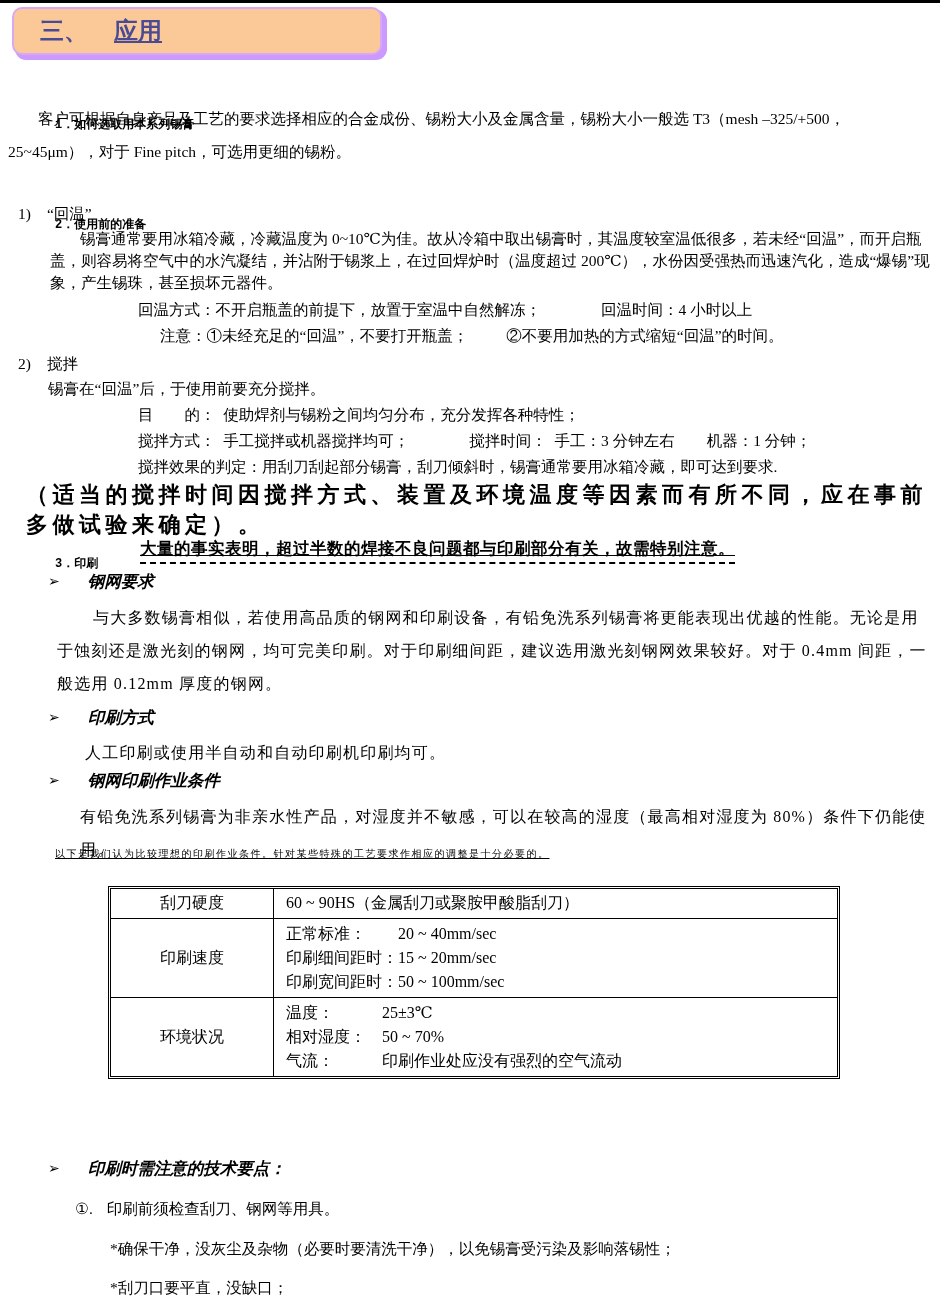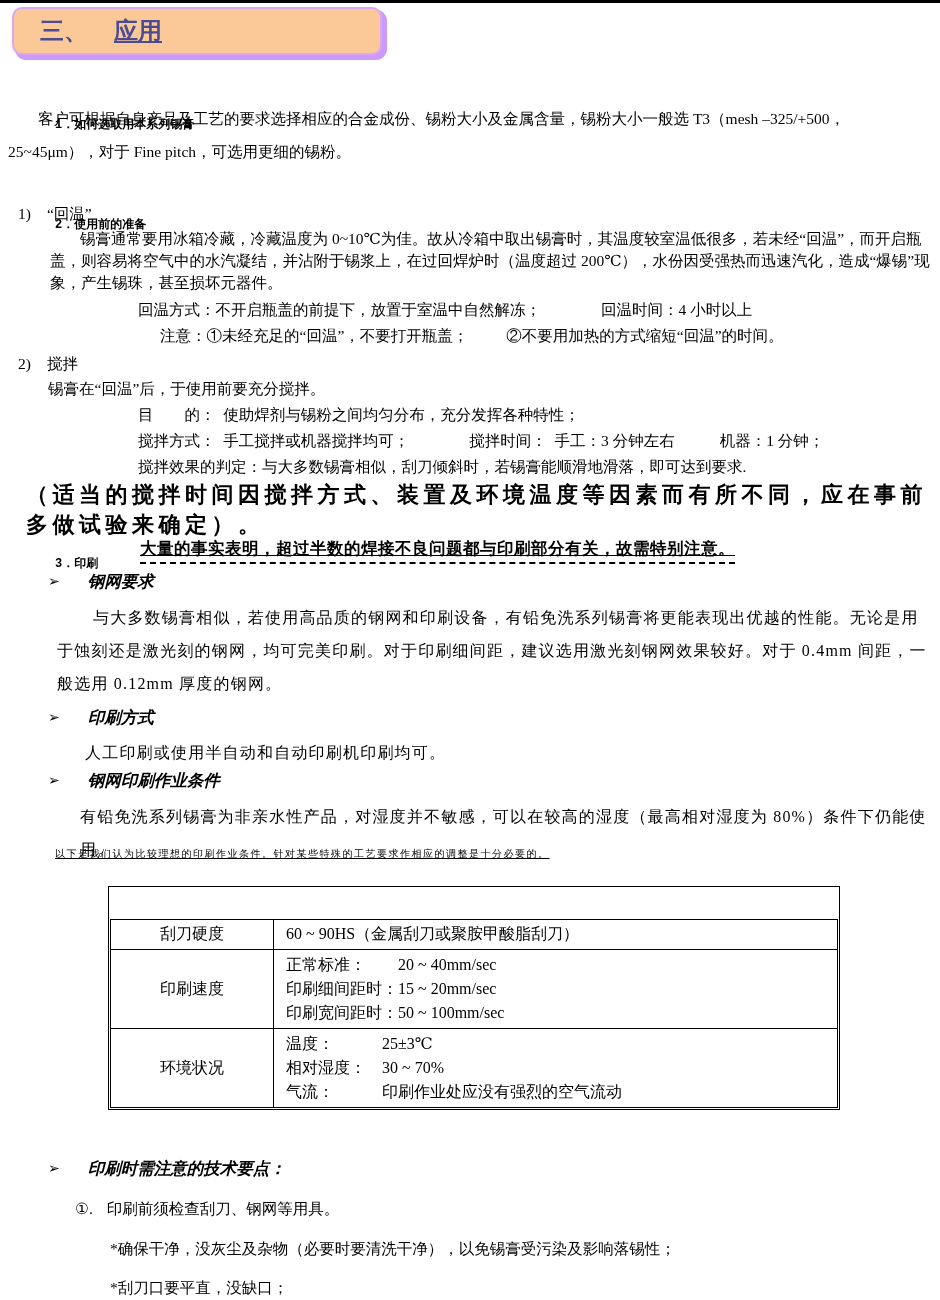--- a/index.html
+++ b/index.html
@@ -38,31 +38,31 @@
   }
   .bullet-title{
     font-family:"Liberation Sans","DejaVu Sans",sans-serif;
     font-weight:bold;font-style:italic;font-size:16.5px;
   }
   .bullet-title .mk{font-style:normal;font-size:14px;margin-right:28px;vertical-align:1px;}
   .bullet-par{font-size:16px;letter-spacing:1.2px;line-height:33px;white-space:pre-wrap;}
   .tbl-intro{font-size:10px;letter-spacing:1.5px;text-decoration:underline;}
   
   .tblwrap{border:1px solid #000;padding:1px;width:728px;}
-  table{border-collapse:collapse;width:100%;margin-top:31px;}
+  table{border-collapse:collapse;width:100%;}
   td{border:1px solid #000;font-size:16px;vertical-align:middle;}
   td.lbl{width:158px;text-align:center;padding:4px 2px;}
   td.val{padding:3px 6px 3px 12px;}
   .kv{line-height:24px;white-space:pre-wrap;}
   .kv .k1{display:inline-block;min-width:112px;}
   .kv .k2{display:inline-block;min-width:96px;}
   sup{font-size:10px;vertical-align:super;line-height:0;}
   .stepline .txt{margin-left:14px;}
   .gap60{margin-left:60px;}
-  .gap45{margin-left:45px;}
+  .gap45{margin-left:32px;}
   .gap38{margin-left:38px;}
 </style>
 </head>
 <body>
 
 <div class="abs toprule"></div>
 
 <div class="abs banner">
   <span>三、</span>
   <span class="banner-title">应用</span>
@@ -85,21 +85,21 @@
 </div>
 
 <div class="abs numline" style="left:18px;top:354px">
   <span>2)</span><span class="lab">搅拌</span>
 </div>
 <div class="abs seg" style="left:48px;top:379px">锡膏在“回温”后，于使用前要充分搅拌。</div>
 <div class="abs seg" style="left:138px;top:405px">目　　的：  使助焊剂与锡粉之间均匀分布，充分发挥各种特性；</div>
 <div class="abs" style="left:138px;top:431px">
   <span class="seg">搅拌方式：  手工搅拌或机器搅拌均可；</span><span class="seg gap60">搅拌时间：  手工：3 分钟左右</span><span class="seg gap45">机器：1 分钟；</span>
 </div>
-<div class="abs seg" style="left:138px;top:457px">搅拌效果的判定：与大多数锡膏相似，刮刀倾斜时，若锡膏能顺滑地滑落，即可达到要求.</div>
+<div class="abs seg" style="left:138px;top:457px">搅拌效果的判定：用刮刀刮起部分锡膏，刮刀倾斜时，锡膏通常要用冰箱冷藏，即可达到要求.</div>
 <div class="abs boldnote" style="left:26px;top:480px;width:905px">（适当的搅拌时间因搅拌方式、装置及环境温度等因素而有所不同，应在事前多做试验来确定）。</div>
 
 <div class="abs h-num" style="left:55px;top:507px">3．印刷</div>
 <div class="abs keyline" style="left:140px;top:538px">大量的事实表明，超过半数的焊接不良问题都与印刷部分有关，故需特别注意。</div>
 
 <div class="abs bullet-title" style="left:48px;top:571px">
   <span class="mk">➢</span><span>钢网要求</span>
 </div>
 <div class="abs bullet-par" style="left:57px;top:601px;width:878px;text-indent:36px">与大多数锡膏相似，若使用高品质的钢网和印刷设备，有铅免洗系列锡膏将更能表现出优越的性能。无论是用于蚀刻还是激光刻的钢网，均可完美印刷。对于印刷细间距，建议选用激光刻钢网效果较好。对于 0.4mm 间距，一般选用 0.12mm 厚度的钢网。</div>
 
@@ -127,21 +127,21 @@
         <td class="val">
           <div class="kv"><span class="k1">正常标准：</span><span>20 ~ 40mm/sec</span></div>
           <div class="kv"><span class="k1">印刷细间距时：</span><span>15 ~ 20mm/sec</span></div>
           <div class="kv"><span class="k1">印刷宽间距时：</span><span>50 ~ 100mm/sec</span></div>
         </td>
       </tr>
       <tr>
         <td class="lbl">环境状况</td>
         <td class="val">
           <div class="kv"><span class="k2">温度：</span><span>25±3℃</span></div>
-          <div class="kv"><span class="k2">相对湿度：</span><span>30 ~ 70%</span></div>
+          <div class="kv"><span class="k2">相对湿度：</span><span>50 ~ 70%</span></div>
           <div class="kv"><span class="k2">气流：</span><span>印刷作业处应没有强烈的空气流动</span></div>
         </td>
       </tr>
     </tbody>
   </table>
 </div>
 
 <div class="abs bullet-title" style="left:48px;top:1158px">
   <span class="mk">➢</span><span>印刷时需注意的技术要点：</span>
 </div>

